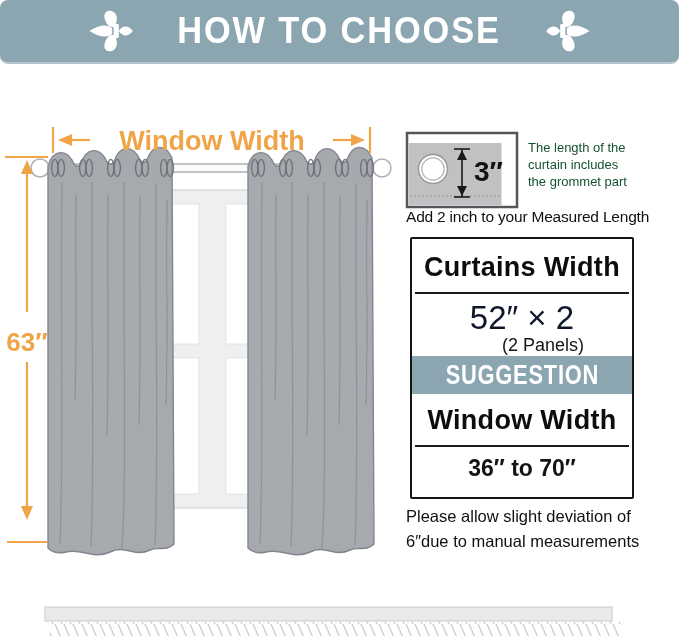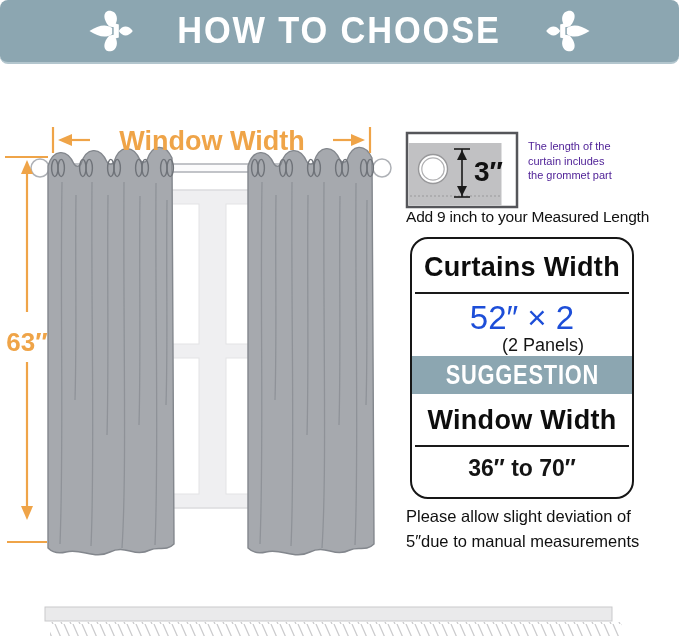--- a/index.html
+++ b/index.html
@@ -18,34 +18,34 @@
     display:inline-block;transform:scaleX(0.93);white-space:nowrap;
   }
   .fleur{width:50px;height:50px;flex:0 0 auto;}
   .fleur.left{transform:rotate(-90deg);}
   .fleur.right{transform:rotate(90deg);}
   
   .illustration{position:absolute;left:0;top:0;width:679px;height:636px;}
   
   .grommet-desc{
     position:absolute;left:528px;top:139px;width:140px;
-    font-size:11px;line-height:1.32;color:#4c1d95;white-space:pre-line;
+    font-size:13px;line-height:1.32;color:#14532d;white-space:pre-line;
   }
   .add-note{
     position:absolute;left:406px;top:208px;width:270px;
     font-size:15.5px;color:#111111;white-space:nowrap;letter-spacing:-0.2px;
   }
   .size-box{
     position:absolute;left:410px;top:237px;width:224px;height:262px;
-    border:2.5px solid #161616;border-radius:18px;background:#ffffff;
+    border:2.5px solid #161616;border-radius:2px;background:#ffffff;
     overflow:hidden;text-align:center;box-sizing:border-box;
   }
   .size-box .title{font-size:27px;font-weight:700;color:#0d0d0d;margin-top:13px;letter-spacing:0.3px;}
   .size-box .rule{border:none;border-top:2px solid #1a1a1a;margin:9px 3px 0 3px;}
-  .size-box .value-lg{font-size:33px;font-weight:400;color:#1d4ed8;margin-top:7px;line-height:1.0;}
+  .size-box .value-lg{font-size:33px;font-weight:400;color:#0f172a;margin-top:7px;line-height:1.0;}
   .size-box .panels{font-size:18px;font-weight:400;color:#141414;margin-top:1px;padding-left:42px;}
   .suggestion-band{
     height:38px;background:#8CA6B1;
     display:flex;align-items:center;justify-content:center;
   }
   .suggestion-band span{
     color:#ffffff;font-size:28px;font-weight:700;letter-spacing:1px;
     display:inline-block;transform:scaleX(0.78);
   }
   .size-box .title2{font-size:27px;font-weight:700;color:#0d0d0d;margin-top:11px;letter-spacing:0.3px;}
@@ -188,31 +188,31 @@
       <polygon points="462,150 457,160 467,160" fill="#1a1a1a"></polygon>
       <polygon points="462,196 457,186 467,186" fill="#1a1a1a"></polygon>
       <text x="474" y="181" font-size="28" font-weight="700" fill="#111111">3″</text>
     </g>
   </svg>
 
   <div class="grommet-desc">The length of the
 curtain includes
 the grommet part</div>
 
-  <div class="add-note">Add 9 inch to your Measured Length</div>
+  <div class="add-note">Add 2 inch to your Measured Length</div>
 
   <div class="size-box">
     <div class="title">Curtains Width</div>
     <hr class="rule">
     <div class="value-lg">52″ × 2</div>
     <div class="panels">(2 Panels)</div>
     <div class="suggestion-band">
       <span>SUGGESTION</span>
     </div>
     <div class="title2">Window Width</div>
     <hr class="rule">
     <div class="value-md">36″ to 70″</div>
   </div>
 
   <div class="footer-note">Please allow slight deviation of
-5″due to manual measurements</div>
+6″due to manual measurements</div>
 
 </div>
 
 </body></html>

